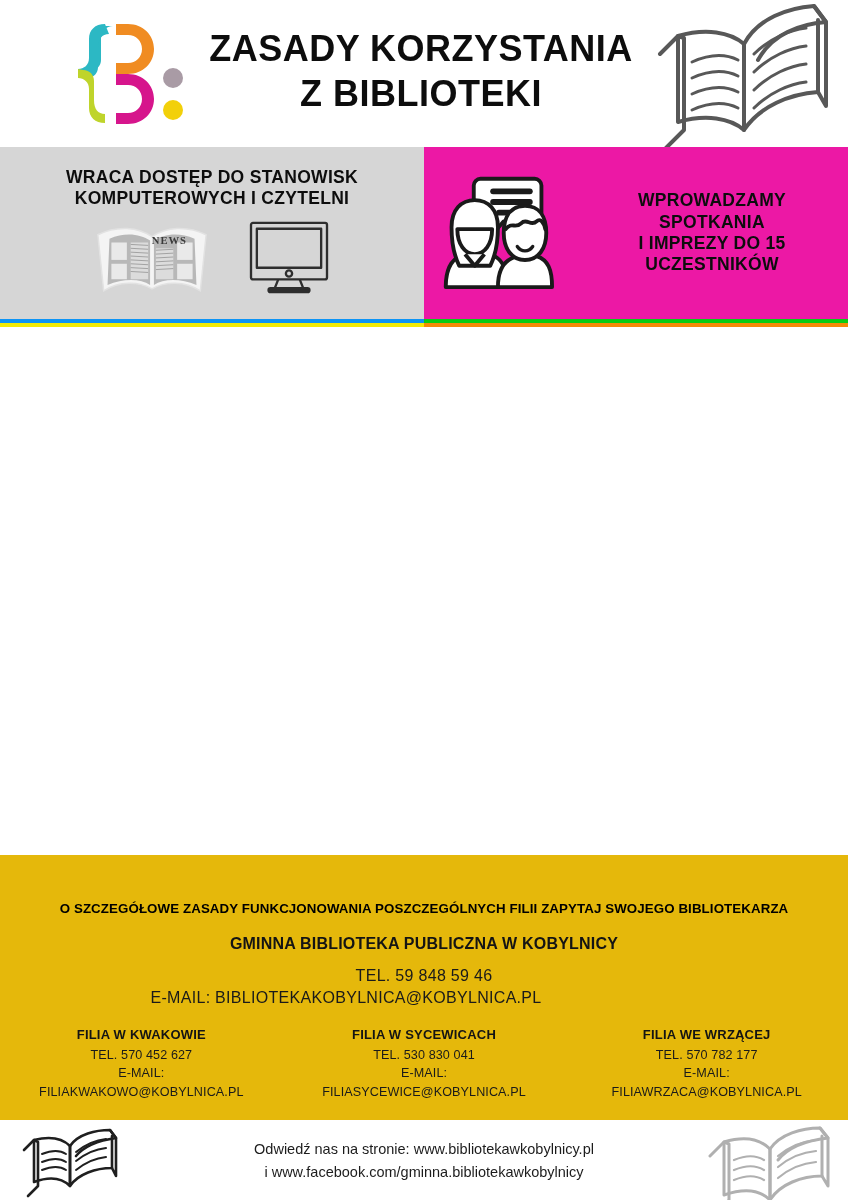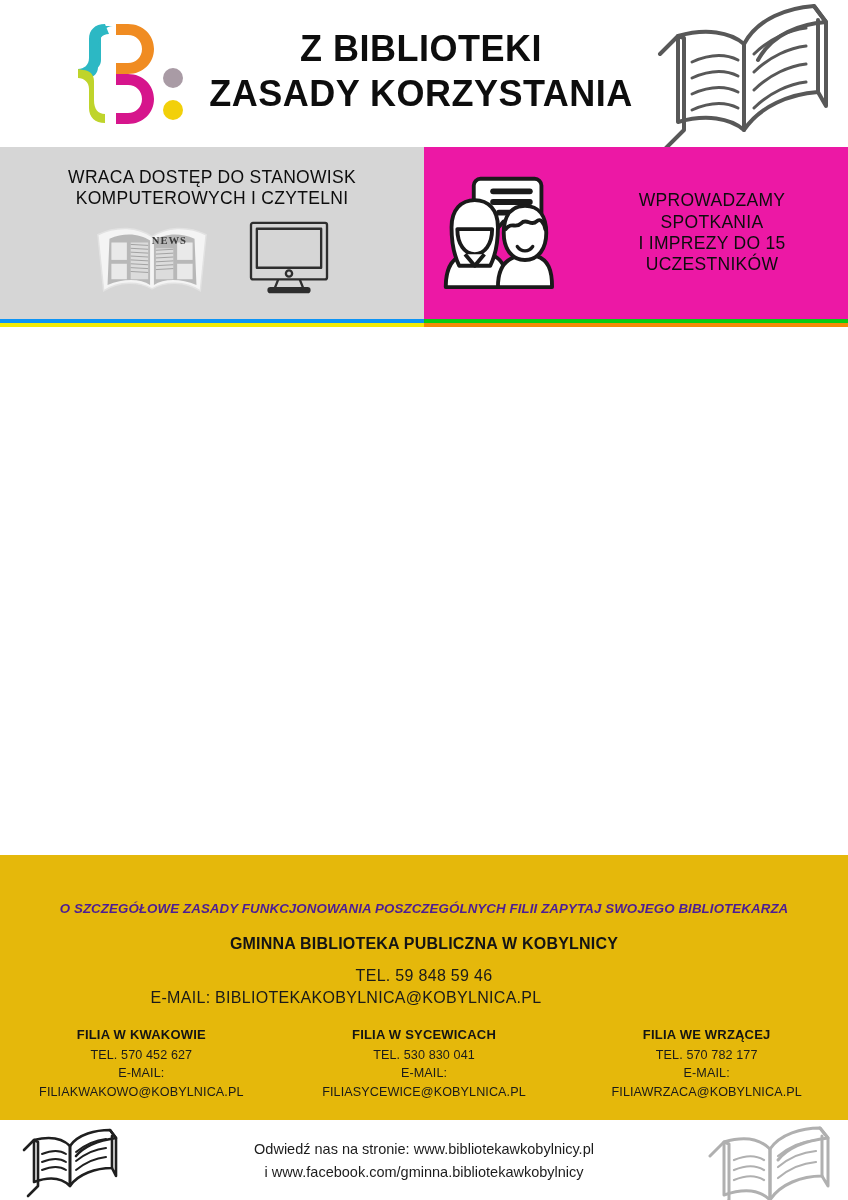--- a/index.html
+++ b/index.html
@@ -68,21 +68,21 @@
   }
   .cell-row {
     width:100%;
     display:flex;
     align-items:center;
     justify-content:center;
     gap:8px;
   }
 
   .cap {
-    font-weight:normal;
+    font-weight:bold;
     color:#0d0d0d;
     text-transform:uppercase;
     line-height:1.22;
     letter-spacing:0.3px;
     text-align:center;
   }
   .cap-18 { font-size:17.5px; }
   .cap-16 { font-size:16px; }
   .sub {
     font-weight:normal;
@@ -93,25 +93,24 @@
     text-align:center;
   }
 
   
   .footer {
     position:absolute; left:0; top:855px; width:848px; height:265px;
   }
   .f-note {
     position:absolute; left:0; top:46px; width:848px;
     text-align:center;
-    font-style:italic;
     font-weight:bold;
     font-size:13.3px;
     letter-spacing:0.1px;
-    color:#4c1d95;
+    color:#000000;
     text-transform:uppercase;
   }
   .f-org {
     position:absolute; left:0; top:80px; width:848px;
     text-align:center;
     font-weight:bold;
     font-size:16px;
     letter-spacing:0.2px;
     color:#141414;
     text-transform:uppercase;
@@ -172,22 +171,22 @@
         <path d="M58 56 h12 c15 0 26 11 26 25 c0 14 -11 25 -26 25 h-12 v-11 h12 c8 0 14 -6 14 -14 c0 -8 -6 -14 -14 -14 h-12 z" fill="#D6158C"></path>
 
         <rect x="48" y="6" width="11" height="100" fill="none"></rect>
 
         <circle cx="115" cy="60" r="10" fill="#A99BA5"></circle>
         <circle cx="115" cy="92" r="10" fill="#F2D00A"></circle>
       </svg>
     </div>
 
     <div class="title-block">
+      <div class="title-line">ZASADY KORZYSTANIA</div>
       <div class="title-line">Z BIBLIOTEKI</div>
-      <div class="title-line">ZASADY KORZYSTANIA</div>
     </div>
 
     <div class="header-book">
       <svg viewBox="0 0 192 146" width="192" height="146" aria-hidden="true">
         <g fill="none" stroke="#585858" stroke-width="4" stroke-linejoin="round" stroke-linecap="round">
           <path d="M12 52 L30 34 L36 36 L36 128 L18 146"></path>
           <path d="M30 34 C58 26 82 30 96 42 L96 128 C82 116 58 112 30 120 Z"></path>
           <path d="M96 42 C110 16 140 6 166 4 L178 20 C152 22 124 32 110 58"></path>
           <path d="M96 42 L96 128 C112 104 142 92 170 90 L170 18"></path>
           <path d="M166 4 L178 20 L178 104 L170 90"></path>

